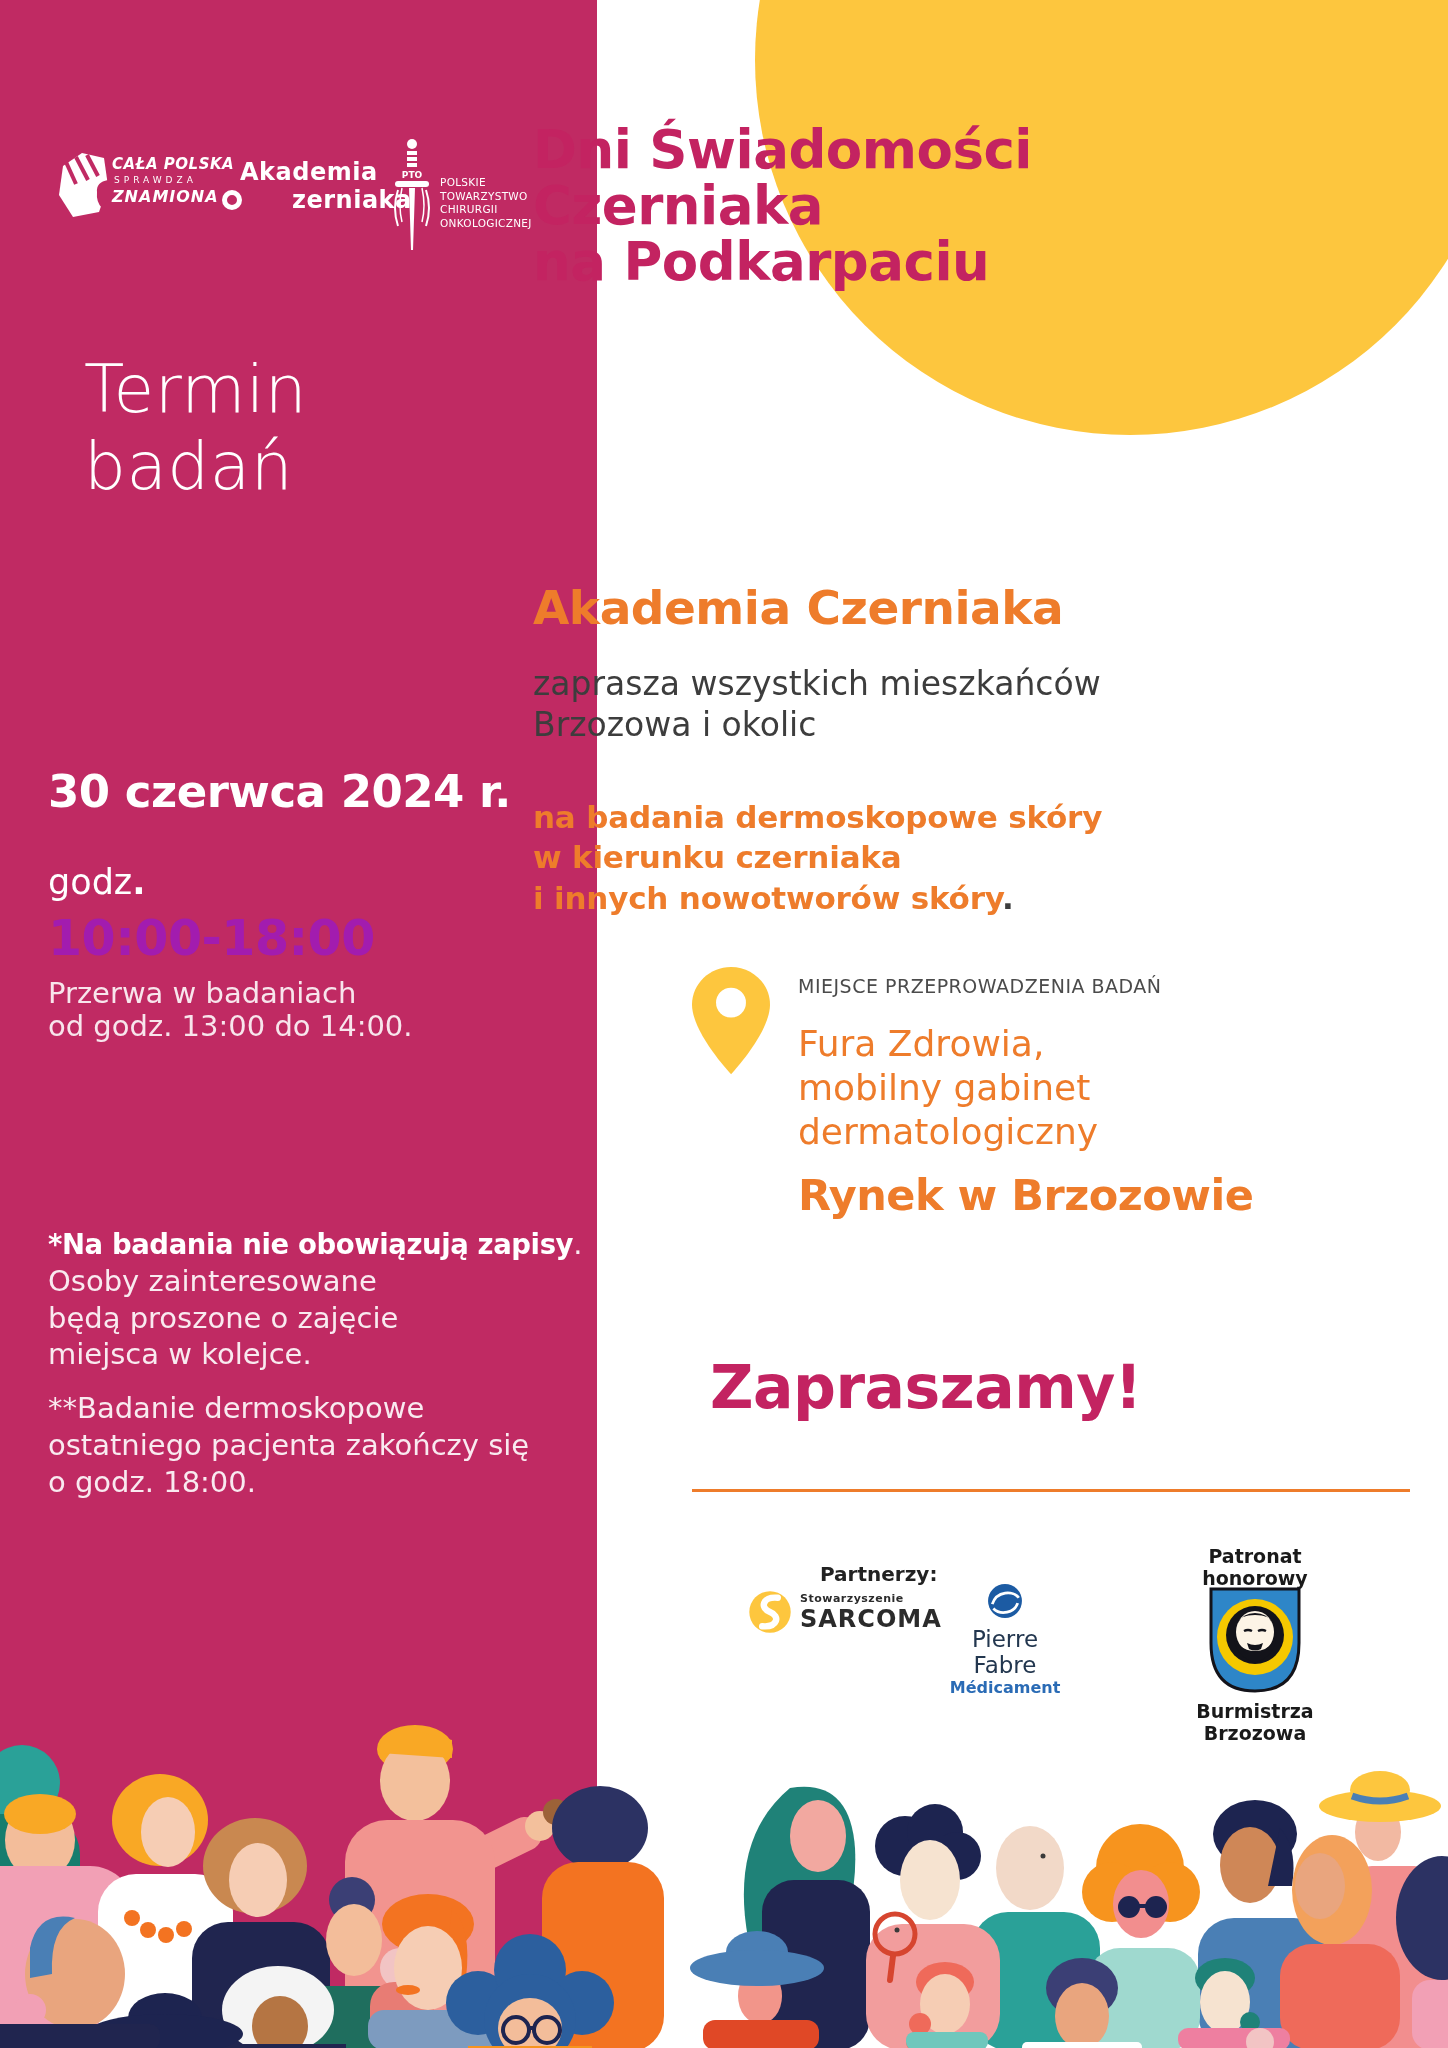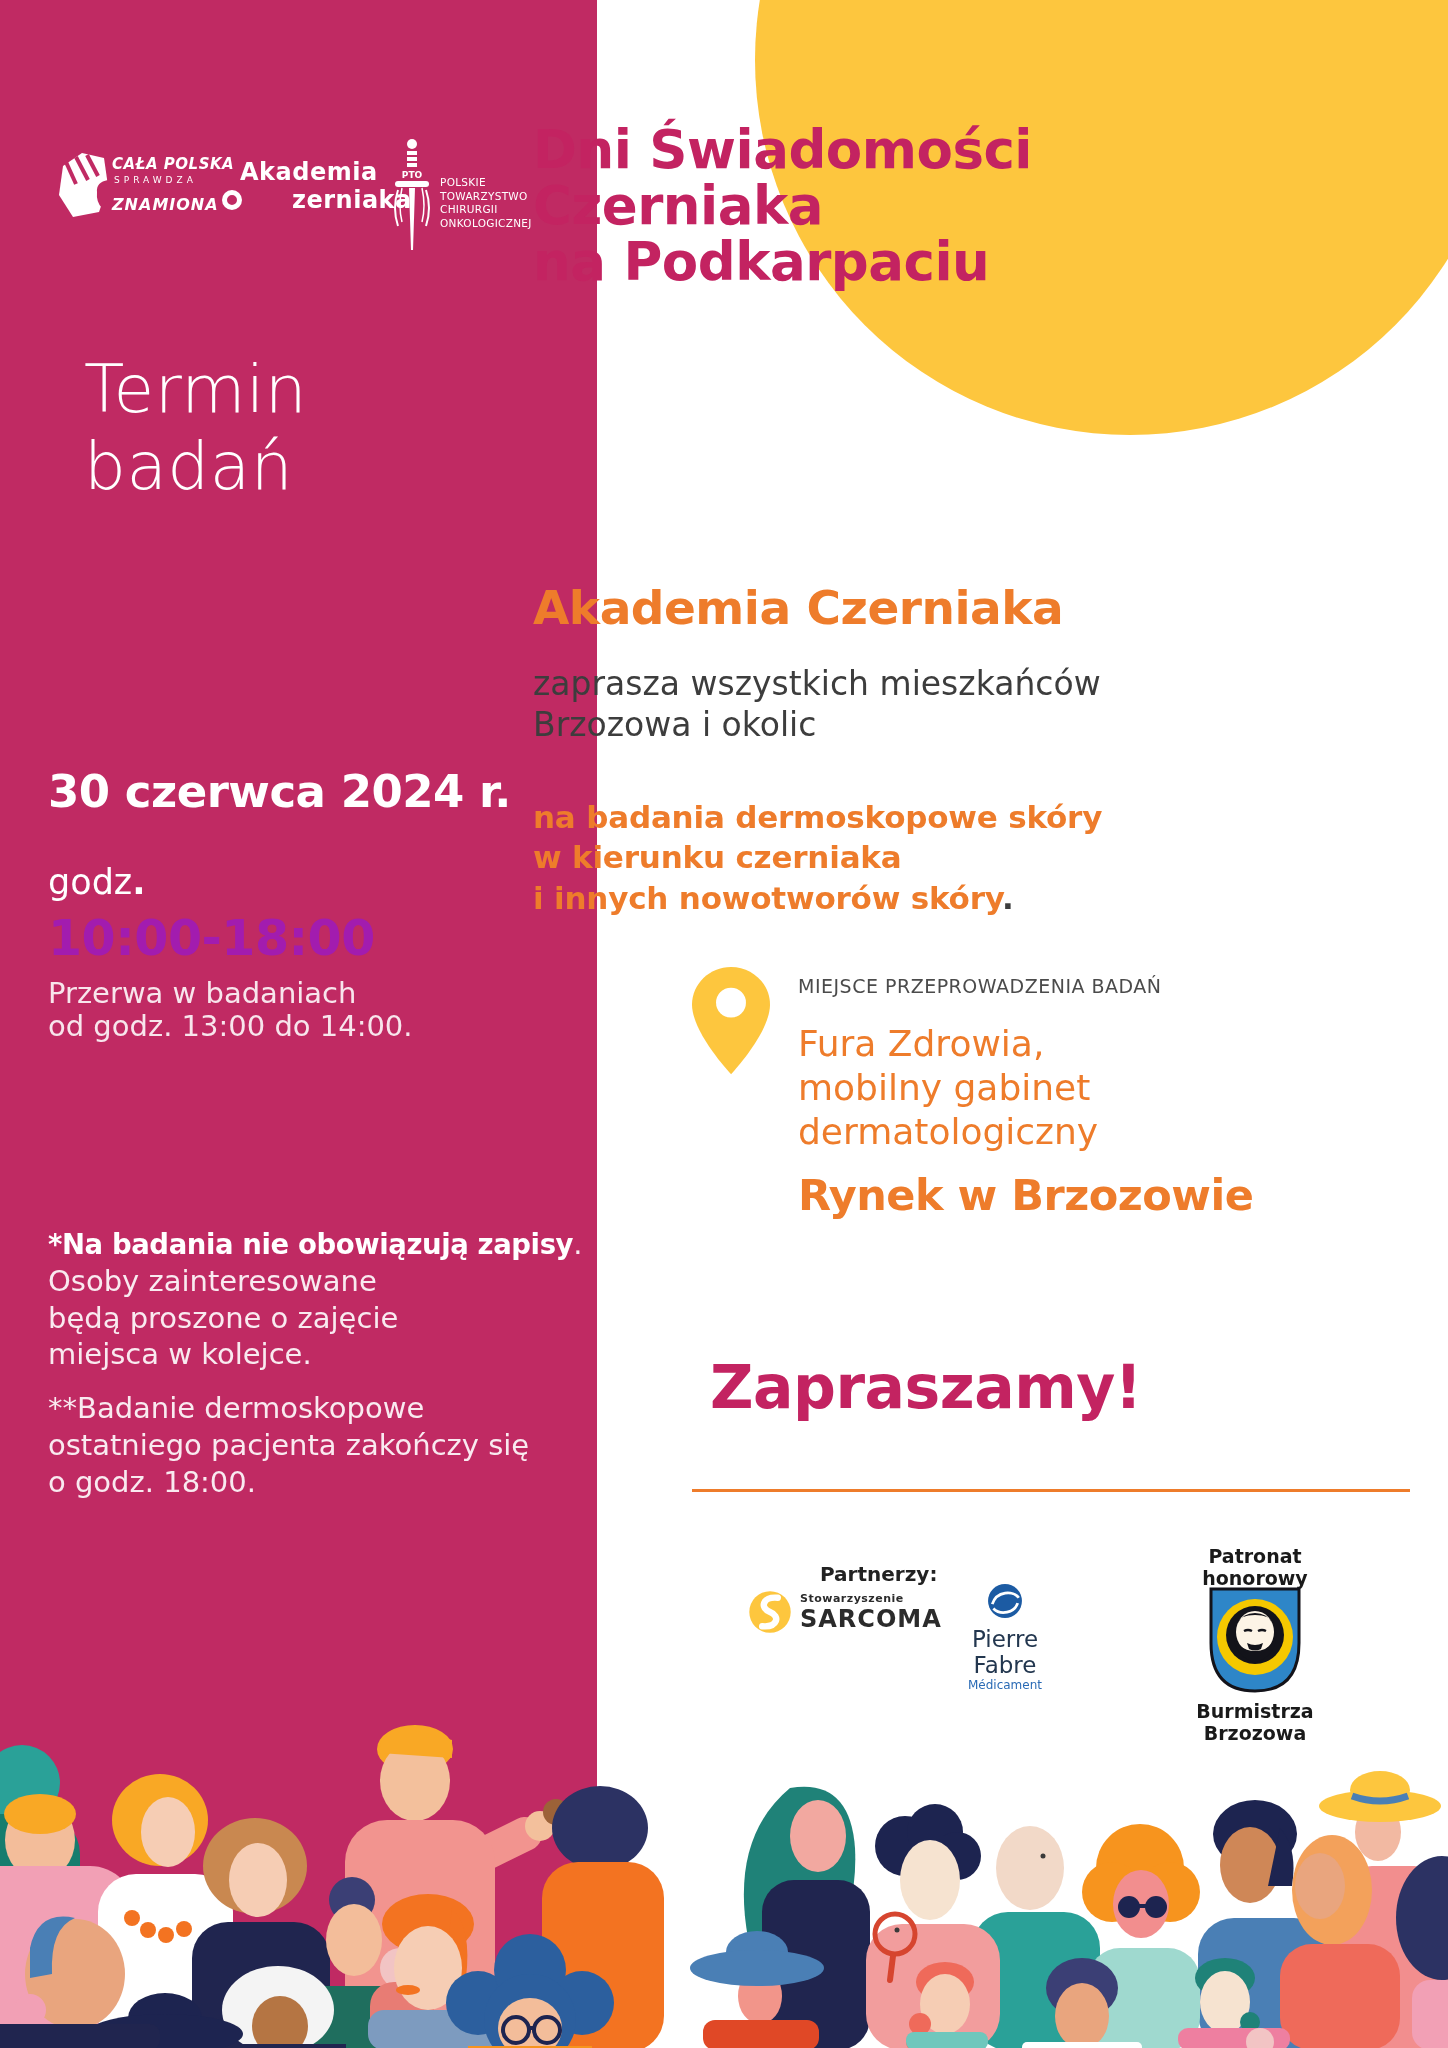--- a/index.html
+++ b/index.html
@@ -21,21 +21,21 @@
   .time-label{left:48px;top:862px;font-size:35px;color:#fff;}
   .time{left:48px;top:910px;font-size:49px;font-weight:bold;color:#a21caf;letter-spacing:-.5px;}
   .break-note{left:48px;top:977px;font-size:29px;line-height:1.14;color:rgba(255,255,255,.88);}
   .note1{left:48px;top:1226px;font-size:29px;line-height:1.27;color:rgba(255,255,255,.9);}
   .note1 b{font-size:27.5px;color:#fff;letter-spacing:-.4px;}
   .note2{left:48px;top:1390px;font-size:29px;line-height:1.27;color:rgba(255,255,255,.9);}
 
   
   .logo-znamiona-text{left:112px;top:155px;color:#fff;}
   .lz1{font-size:15px;font-style:italic;font-weight:bold;letter-spacing:.5px;}
-  .lz2{font-size:9px;letter-spacing:4px;margin:2px 0 10px 2px;}
+  .lz2{font-size:9px;letter-spacing:4px;margin:2px 0 2px 2px;}
   .lz3{font-size:16px;font-style:italic;font-weight:bold;letter-spacing:1px;}
   .logo-akademia{left:222px;top:158px;color:#fff;}
   .la1{font-size:24px;font-weight:bold;margin-left:18px;letter-spacing:.5px;}
   .la2{font-size:24px;font-weight:bold;display:flex;align-items:center;letter-spacing:.5px;gap:48px;}
   .ring{display:inline-block;width:20px;height:20px;border:5px solid #fff;border-radius:50%;margin-right:2px;}
   .logo-pto-text{left:440px;top:176px;color:#fff;font-size:10.5px;line-height:1.3;letter-spacing:.3px;}
 
   
   .yellow-circle{left:755px;top:-315px;width:750px;height:750px;border-radius:50%;background:var(--yellow);}
   .main-title{left:533px;top:122px;font-size:53px;font-weight:bold;line-height:1.06;color:var(--title-magenta);letter-spacing:-.5px;}
@@ -49,21 +49,21 @@
   .closing{left:710px;top:1352px;font-size:60px;font-weight:bold;color:var(--title-magenta);letter-spacing:-.5px;}
   .divider{left:692px;top:1489px;width:718px;height:3px;background:var(--orange);}
 
   .partners-label{left:820px;top:1562px;font-size:20px;font-weight:bold;color:#222;}
   .sarcoma{left:748px;top:1590px;display:flex;align-items:center;}
   .sarcoma-text{margin-left:8px;color:#2b2b2b;}
   .sarc-top{font-size:11px;font-weight:bold;letter-spacing:.5px;}
   .sarc-name{font-size:24px;font-weight:bold;letter-spacing:1px;}
   .pfabre{left:940px;top:1583px;text-align:center;width:130px;}
   .pf-name{font-size:23px;color:#23374f;margin-top:3px;}
-  .pf-sub{font-size:12px;color:#2a6bb5;font-weight:normal;}
+  .pf-sub{font-size:16px;color:#2a6bb5;font-weight:bold;}
 
   .patron-label{left:1195px;top:1546px;width:120px;text-align:center;font-size:19px;font-weight:bold;line-height:1.15;color:#1a1a1a;}
   .patron-holder{left:1170px;top:1700px;width:170px;text-align:center;font-size:19px;font-weight:bold;color:#1a1a1a;}
 
   .crowd{left:0;top:1618px;width:1448px;height:430px;}
 </style>
 </head>
 <body>
 
 <div class="poster">

